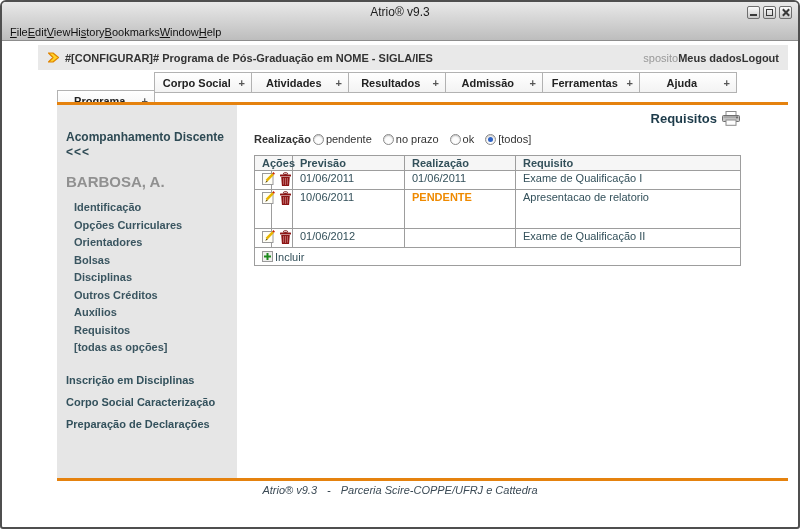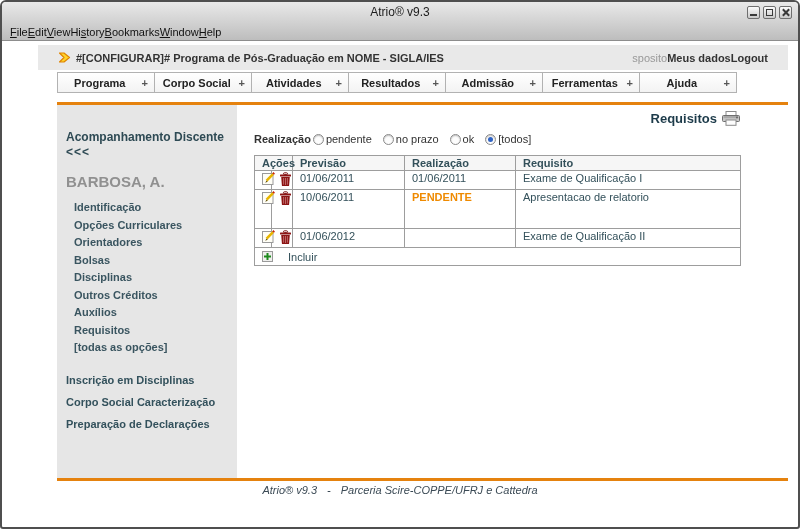--- a/index.html
+++ b/index.html
@@ -22,33 +22,33 @@
   .g-max { width:7px; height:7px; border:1.5px solid #3a3a3a; }
   .g-close { position:relative; width:9px; height:9px; }
   .g-close::before,.g-close::after { content:""; position:absolute; left:4px; top:0; width:2px; height:9px; background:#3a3a3a; }
   .g-close::before { transform:rotate(45deg); } .g-close::after { transform:rotate(-45deg); }
   .menubar { position:absolute; left:8px; bottom:2px; display:flex; }
   .menu-item { font-size:11px; color:#111; cursor:default; }
   .menu-item .mn { text-decoration:underline; }
   
   .configbar {
     position:absolute; top:43px; left:36px; width:750px; height:25px; background:#e9e9e9;
-    display:flex; align-items:center; padding:0 20px;
+    display:flex; align-items:center; padding:0 9px;
   }
   .configbar .ctitle { font-size:11px; font-weight:bold; color:#333; margin-left:5px; }
   .cb-right { margin-left:auto; display:flex; align-items:flex-end; }
   .cb-user { font-size:11px; color:#999; }
   .cb-link { font-size:11px; font-weight:bold; color:#333; cursor:pointer; }
   
   .tabs { position:absolute; top:70px; left:55px; display:flex; }
   .tab {
     width:98px; height:21px; background:linear-gradient(#ffffff,#f3f3f3);
     border:1px solid #b2b2b2; margin-left:-1px; display:flex; align-items:center; cursor:pointer;
   }
-  .tab:first-child { margin-left:0; }
+  .tab:first-child { margin-left:0;margin-top:18px; }
   .tab-label { flex:1; text-align:center; font-size:11px; font-weight:bold; color:#222; }
   .tab-plus { font-size:11px; font-weight:bold; color:#555; padding-right:6px; }
   .rule-top { position:absolute; top:100px; left:55px; width:731px; height:3px; }
   .rule-bottom { position:absolute; top:476px; left:55px; width:731px; height:3px; }
   
   .sidebar {
     position:absolute; top:103px; left:55px; width:180px; height:373px; background:#e6e6e6;
     padding:25px 10px 0 9px; color:#33515c;
   }
   .side-heading { font-size:12px; font-weight:bold; color:#2e4a54; line-height:15px; }
@@ -71,21 +71,21 @@
   .radio.checked::after { content:""; position:absolute; left:2px; top:2px; width:5px; height:5px; border-radius:50%; background:#2f63c4; }
   
   table.req { position:absolute; top:50px; left:0; width:486px; border-collapse:collapse; table-layout:fixed; }
   table.req td, table.req th { border:1px solid #9d9d9d; font-size:11px; color:#33505a; padding:1px 7px; vertical-align:top; text-align:left; }
   table.req th { font-weight:bold; background:#f6f6f6; height:15px; }
   .icon-cell { text-align:center; vertical-align:middle; padding:1px 1px; }
   .icon-btn { display:inline-flex; cursor:pointer; }
   tr.r1 td { height:16px; } tr.r2 td { height:39px; } tr.r3 td { height:16px; }
   td.pend { font-weight:bold; padding-top:14px; }
   tr.addrow td { height:18px; vertical-align:middle; cursor:pointer; }
-  .add-wrap { display:flex; align-items:center; gap:15px;text-align:center; }
+  .add-wrap { display:flex; align-items:center; gap:2px;text-align:center; }
   .add-label { font-size:11px; color:#33505a; }
   
   .footer { position:absolute; top:482px; left:0; right:0; display:flex; justify-content:center; gap:10px;
     font-size:11px; font-style:italic; color:#3b4a55; }
 </style>
 </head>
 <body>
 
 <div id="window">
 

